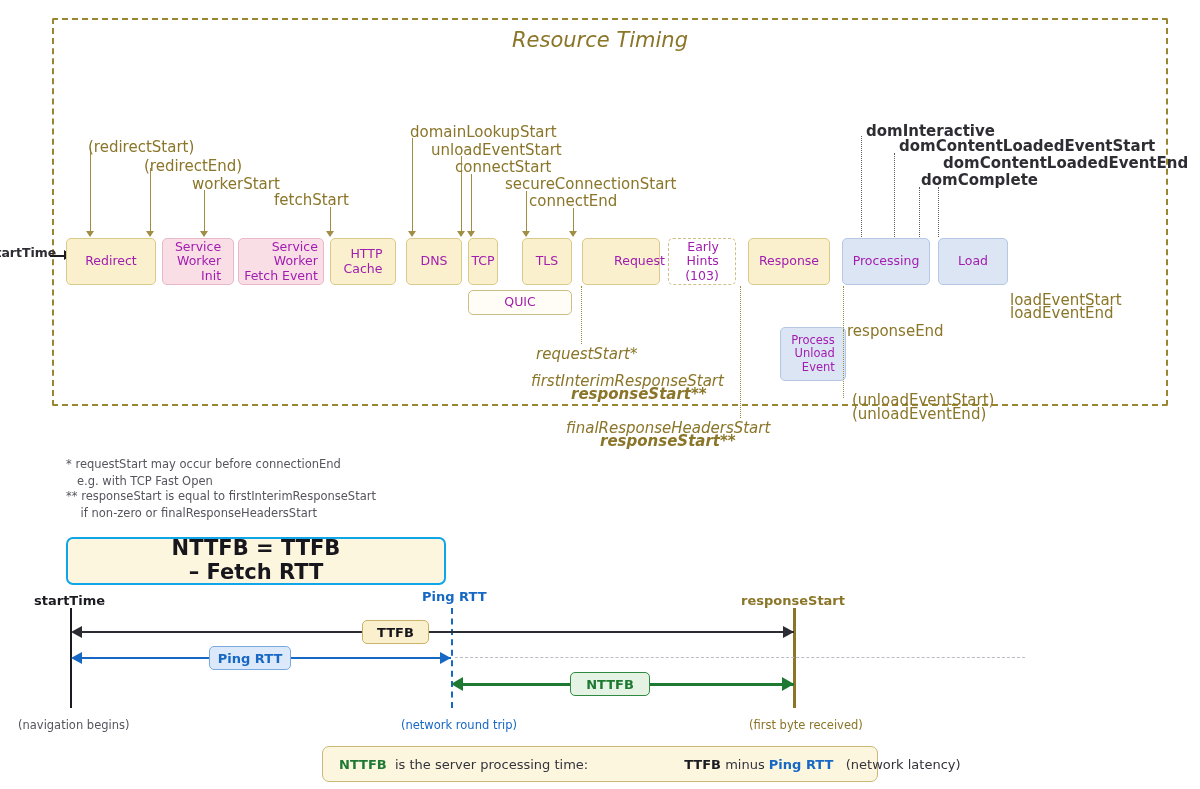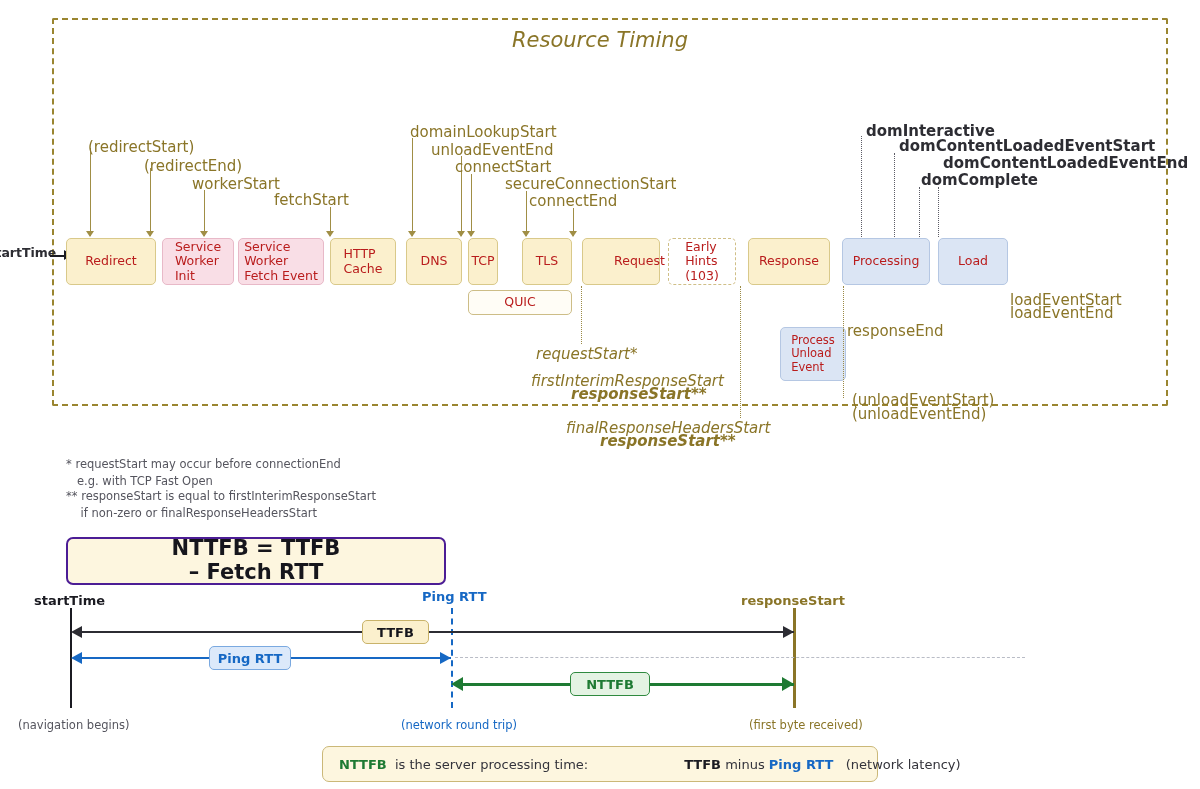--- a/index.html
+++ b/index.html
@@ -32,24 +32,24 @@
     font-family: "DejaVu Sans", "Liberation Sans", sans-serif;
   }
 
   
   .phase {
     box-sizing: border-box;
     border-radius: 5px;
     display: flex;
     align-items: center;
     justify-content: center;
-    text-align: left;
+    text-align: right;
     font-size: 12.5px;
     line-height: 1.15;
-    color: #b91c1c;
+    color: #a21caf;
   }
   .phase.yellow { background: #fbf0cd; border: 1.3px solid #d9c98a; }
   .phase.pink   { background: #f9dee6; border: 1.3px solid #e8b9c8; }
   .phase.blue   { background: #dbe5f4; border: 1.3px solid #b5c7e3; }
   .phase.dashed { background: #ffffff; border: 1.4px dashed #d0bf87; }
   .phase.white  { background: #fffdf6; border: 1.2px solid #cdbd87; }
 
   
   .marker {
     font-size: 15px;
@@ -76,21 +76,21 @@
     font-size: 11.5px;
     color: #55555e;
     line-height: 1.5;
     white-space: pre;
   }
 
   
   #formula-box {
     left: 66px; top: 537px; width: 380px; height: 48px;
     background: #fdf6df;
-    border: 2px solid #4c1d95;
+    border: 2px solid #0ea5e9;
     border-radius: 7px;
     display: flex; align-items: center; justify-content: center;
     text-align: center;
     font-weight: bold;
     font-size: 21px;
     color: #16161c;
     line-height: 1.12;
     box-sizing: border-box;
   }
 
@@ -162,21 +162,21 @@
 <div class="abs vline" style="left:330px; top:207px; height:29px;"></div>
 <div class="abs arrowhead" style="left:326px; top:231px;"></div>
 <div class="abs marker" style="left:274px; top:191px;">fetchStart</div>
 
 <div class="abs vline" style="left:412px; top:138px; height:98px;"></div>
 <div class="abs arrowhead" style="left:408px; top:231px;"></div>
 <div class="abs marker" style="left:410px; top:123px;">domainLookupStart</div>
 
 <div class="abs vline" style="left:461px; top:156px; height:80px;"></div>
 <div class="abs arrowhead" style="left:457px; top:231px;"></div>
-<div class="abs marker" style="left:431px; top:141px;">unloadEventEnd</div>
+<div class="abs marker" style="left:431px; top:141px;">unloadEventStart</div>
 
 <div class="abs vline" style="left:471px; top:174px; height:62px;"></div>
 <div class="abs arrowhead" style="left:467px; top:231px;"></div>
 <div class="abs marker" style="left:455px; top:158px;">connectStart</div>
 
 <div class="abs vline" style="left:526px; top:191px; height:45px;"></div>
 <div class="abs arrowhead" style="left:522px; top:231px;"></div>
 <div class="abs marker" style="left:505px; top:175px;">secureConnectionStart</div>
 
 <div class="abs vline" style="left:573px; top:208px; height:28px;"></div>

